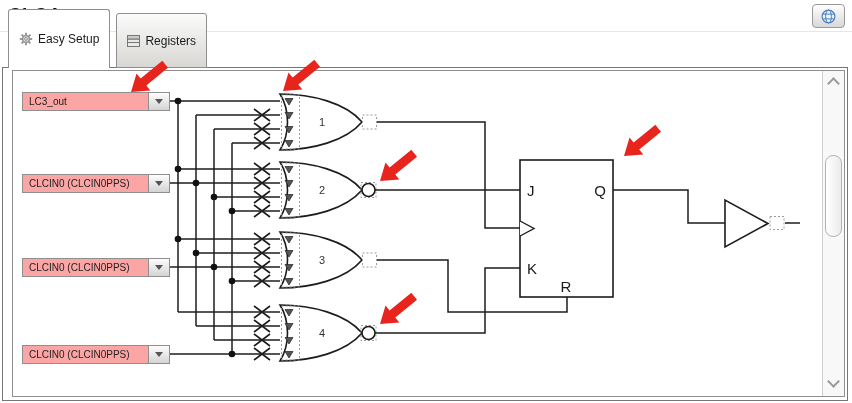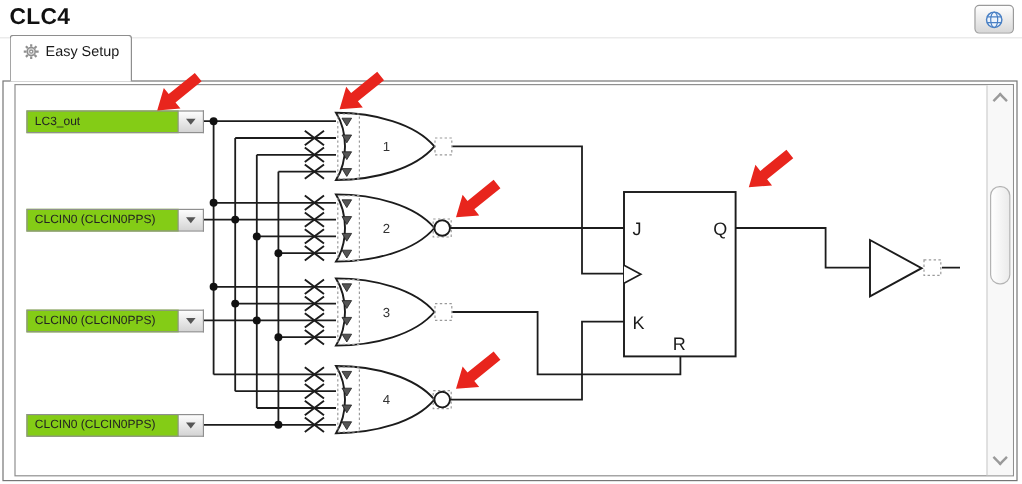--- a/index.html
+++ b/index.html
@@ -6,37 +6,37 @@
   body{width:852px;height:403px;position:relative;background:#fff;overflow:hidden;
        font-family:"Liberation Sans",sans-serif;-webkit-font-smoothing:antialiased;}
   .app-title{position:absolute;left:8px;top:4px;font-size:19px;font-weight:bold;color:#111;letter-spacing:.2px;}
   .globe-btn{position:absolute;left:812px;top:4px;width:33px;height:24px;border:1px solid #9a9a9a;border-radius:4px;
        background:linear-gradient(#fefefe,#d8d8d8);display:flex;align-items:center;justify-content:center;box-sizing:border-box;}
   .header-sep{position:absolute;left:0;top:31px;width:852px;height:1px;background:#e6e6e6;}
 
   
   .panel{position:absolute;left:2px;top:67px;width:846px;height:334px;border:1px solid #767676;background:#fff;box-sizing:border-box;z-index:1;}
   .tabs{position:absolute;left:8px;top:41px;height:27px;display:flex;align-items:flex-end;z-index:5;}
-  .tab{display:flex;gap:5px;padding:6px 10px;height:21px;margin-right:6px;
+  .tab{display:flex;align-items:center;gap:5px;padding:16px 10px;height:21px;margin-right:6px;
        border:1px solid #8e8e8e;border-radius:3px 3px 0 0;background:linear-gradient(#fbfbfb,#d8d7d4);
        font-size:12px;color:#1a1a1a;white-space:nowrap;}
   .tab.selected{height:26px;background:#fff;border-bottom:none;z-index:6;position:relative;}
 
   
   .diagram{position:absolute;left:9px;top:2px;right:2px;bottom:3px;border:1px solid #8f8f8f;background:#fff;box-sizing:border-box;}
   .vscroll{position:absolute;right:0;top:0;bottom:0;width:21px;border-left:1px solid #cfcfcf;background:#f8f8f8;}
   .vthumb{position:absolute;left:2px;right:2px;top:84px;height:80px;border:1px solid #b3b3b3;border-radius:8px;
        background:linear-gradient(90deg,#ffffff,#ebebeb);}
   .chev{position:absolute;left:6px;width:7px;height:7px;border-right:2px solid #9a9a9a;border-bottom:2px solid #9a9a9a;}
   .chev.up{top:8px;transform:rotate(-135deg);}
   .chev.down{bottom:10px;transform:rotate(45deg);}
 
   
   .combo{position:absolute;width:148px;height:19px;display:flex;z-index:6;box-sizing:border-box;}
-  .combo-field{flex:1;border:1px solid #8f8f8f;background:#84cc16;font-size:10px;color:#222;
+  .combo-field{flex:1;border:1px solid #8f8f8f;background:#fca5a5;font-size:10px;color:#222;
        display:flex;align-items:center;padding-left:6px;overflow:hidden;white-space:nowrap;box-sizing:border-box;}
   .combo-btn{width:21px;border:1px solid #8f8f8f;border-left:none;background:linear-gradient(#fdfdfd,#d4d4d4);
        display:flex;align-items:center;justify-content:center;box-sizing:border-box;}
   .caret{width:0;height:0;border-left:4px solid transparent;border-right:4px solid transparent;border-top:5px solid #555;}
 
   .wires-svg{position:absolute;left:0;top:0;z-index:10;pointer-events:none;}
   svg text{font-family:"Liberation Sans",sans-serif;}
   .icon-svg{display:block;}
 </style>
 </head>
@@ -78,20 +78,31 @@
             <line x1="9.8" y1="9.8" x2="11.4" y2="11.4"></line>
           <line x1="11.4" y1="2.6" x2="9.8" y2="4.2"></line>
             <line x1="4.2" y1="9.8" x2="2.6" y2="11.4"></line>
         </g>
         <circle cx="7" cy="7" r="3.4" fill="#d9d9d9" stroke="#8f8f8f" stroke-width="1.3"></circle>
         <circle cx="7" cy="7" r="1.3" fill="#fff" stroke="#8f8f8f" stroke-width="1"></circle>
       </svg>
     </span>
     <span>Easy Setup</span>
   </div>
+  <div class="tab">
+    <span>
+      <svg class="icon-svg" width="13" height="12" viewBox="0 0 13 12">
+        <rect x="0.5" y="0.5" width="12" height="11" fill="#e9e9e9" stroke="#777"></rect>
+        <line x1="0.5" y1="4" x2="12.5" y2="4" stroke="#777"></line>
+        <line x1="0.5" y1="7.5" x2="12.5" y2="7.5" stroke="#777"></line>
+        <rect x="0.5" y="0.5" width="12" height="3.5" fill="#c9c9c9" stroke="#777"></rect>
+      </svg>
+    </span>
+    <span>Registers</span>
+  </div>
 </div>
 
 <div class="combo" style="left:22px;top:92px;">
   <div class="combo-field">LC3_out</div>
   <div class="combo-btn">
       <span class="caret"></span>
     </div>
 </div>
 <div class="combo" style="left:22px;top:174px;">
   <div class="combo-field">CLCIN0 (CLCIN0PPS)</div>

